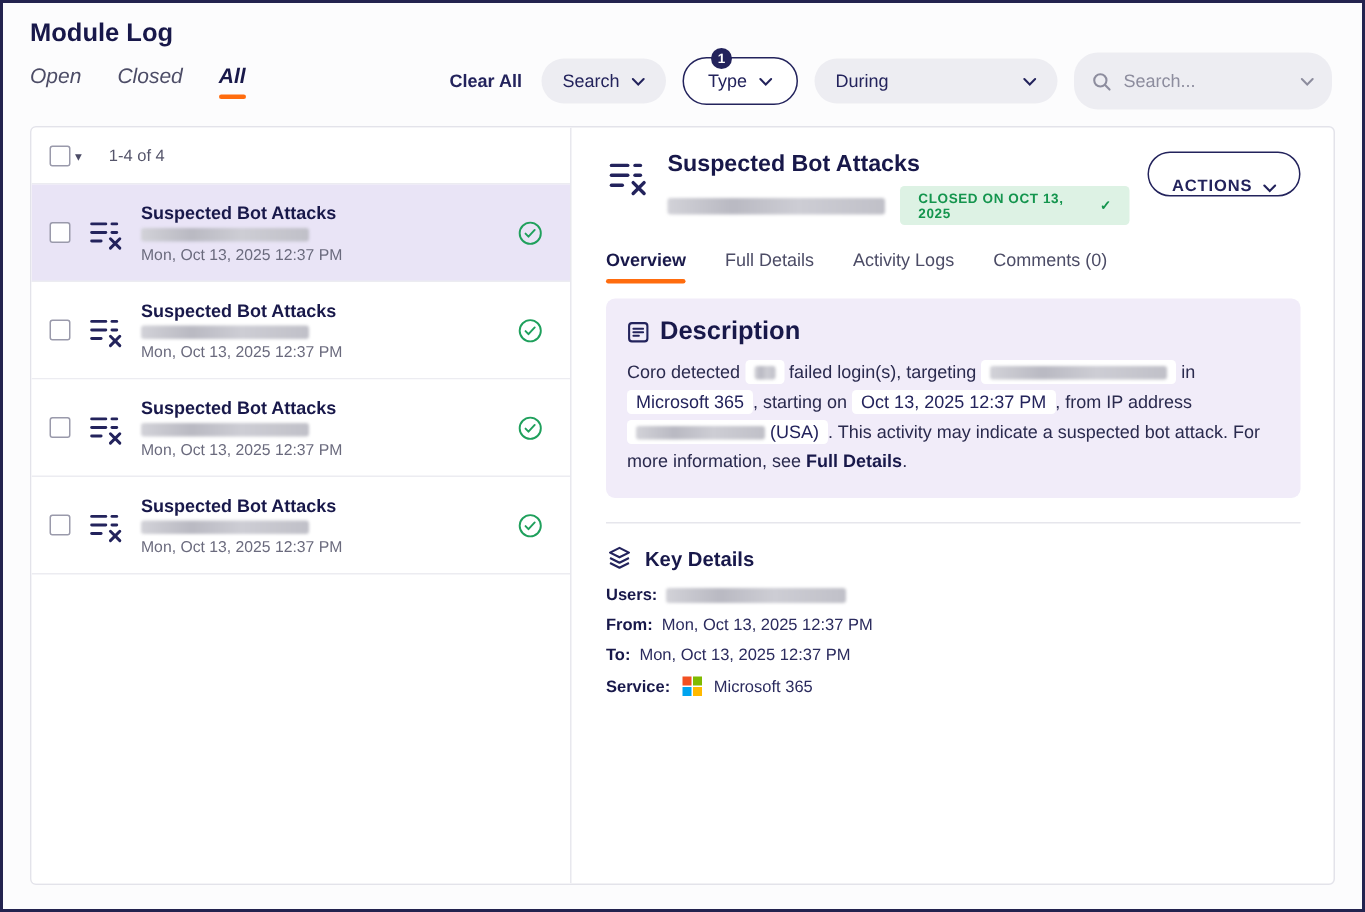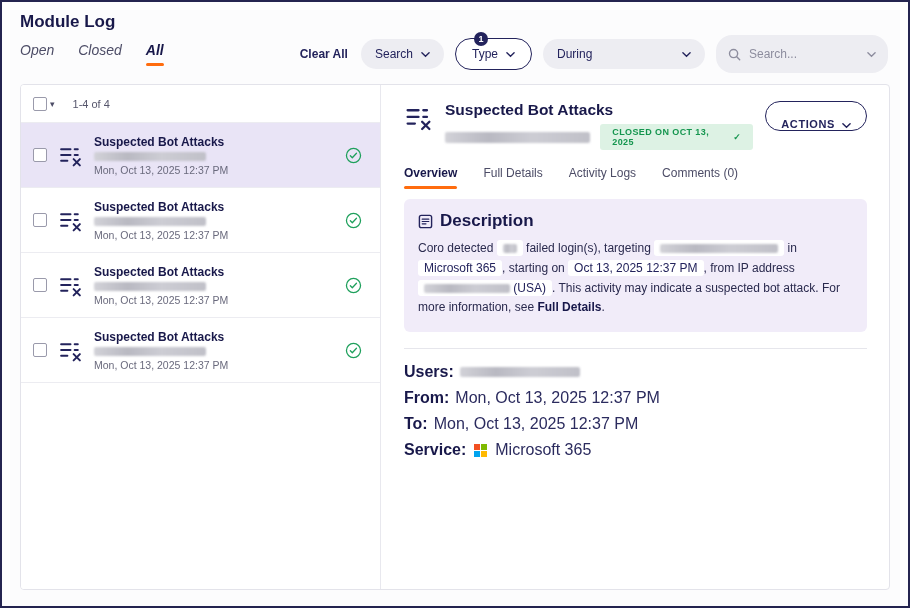--- a/index.html
+++ b/index.html
@@ -74,21 +74,21 @@
   .redact.target { width:118px; }
   .redact.ip { width:86px; }
   .fd-link { font-weight:bold; color:#18184a; cursor:pointer; }
 
   .hr { border:none; border-top:1px solid #e6e6ec; margin:16px 0 14px; }
 
   
   .kd-head { display:flex; align-items:center; gap:8px; }
   .kd-title { font-size:13.5px; font-weight:bold; color:#18184a; }
   .kd-rows { margin-top:10px; display:flex; flex-direction:column; gap:8px; }
-  .kd-row { font-size:16px; color:#2b2b5e; display:flex; align-items:center; gap:6px; }
+  .kd-row { font-size:11px; color:#2b2b5e; display:flex; align-items:center; gap:6px; }
   .kd-label { font-weight:bold; color:#18184a; }
   .redact.user { width:120px; height:10px; }
   .ms-logo { display:inline-grid; grid-template-columns:6px 6px; grid-auto-rows:6px; gap:1px; margin:0 2px; }
   .ms-logo i { display:block; }
 </style>
 </head>
 <body>
 
 <div class="screen">
 
@@ -298,20 +298,30 @@
           <span>in</span>
           <span class="chip">Microsoft 365</span><span>, starting on</span>
           <span class="chip">Oct 13, 2025 12:37 PM</span><span>, from IP address</span>
           <span class="chip"><span class="redact ip"></span> <span>(USA)</span></span><span>. This activity may indicate a suspected bot attack. For more information, see</span>
           <span class="fd-link">Full Details</span><span>.</span>
         </div>
       </div>
 
       <hr class="hr">
 
+      <div class="kd-head">
+        <svg width="18" height="18" viewBox="0 0 20 20">
+            <g fill="none" stroke="#23235c" stroke-width="1.6" stroke-linejoin="round">
+              <path d="M10 2.5L3 6l7 3.5L17 6z"></path>
+              <path d="M3 10l7 3.5L17 10"></path>
+              <path d="M3 13.7l7 3.5 7-3.5"></path>
+            </g>
+          </svg>
+        <span class="kd-title">Key Details</span>
+      </div>
 
       <div class="kd-rows">
         <div class="kd-row">
           <span class="kd-label">Users:</span>
           <span class="redact user"></span>
         </div>
         <div class="kd-row">
           <span class="kd-label">From:</span>
           <span>Mon, Oct 13, 2025 12:37 PM</span>
         </div>

